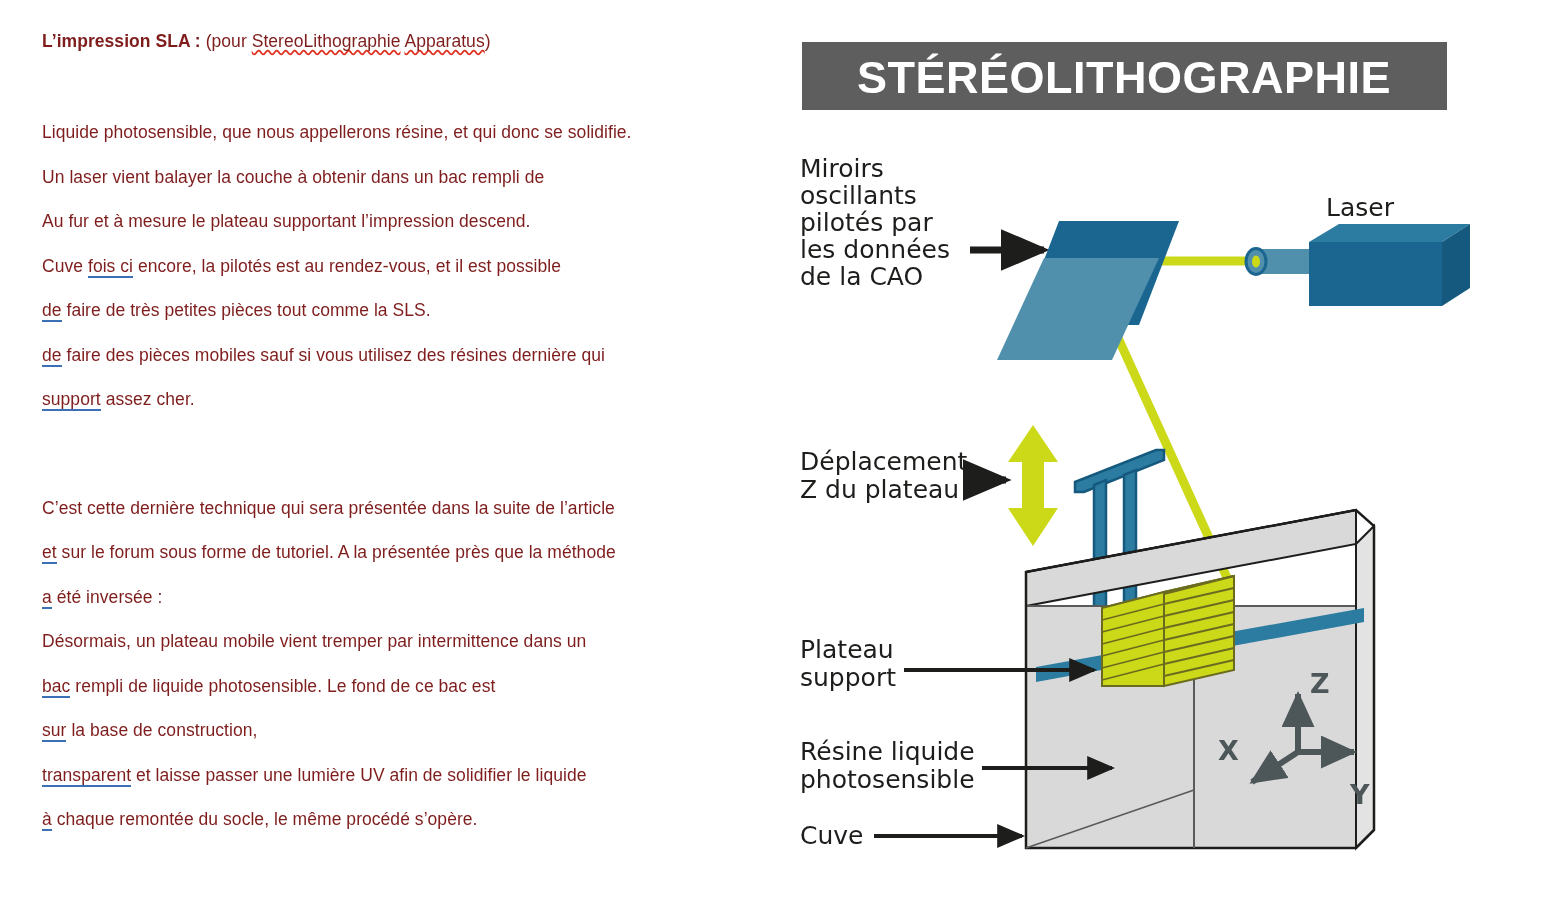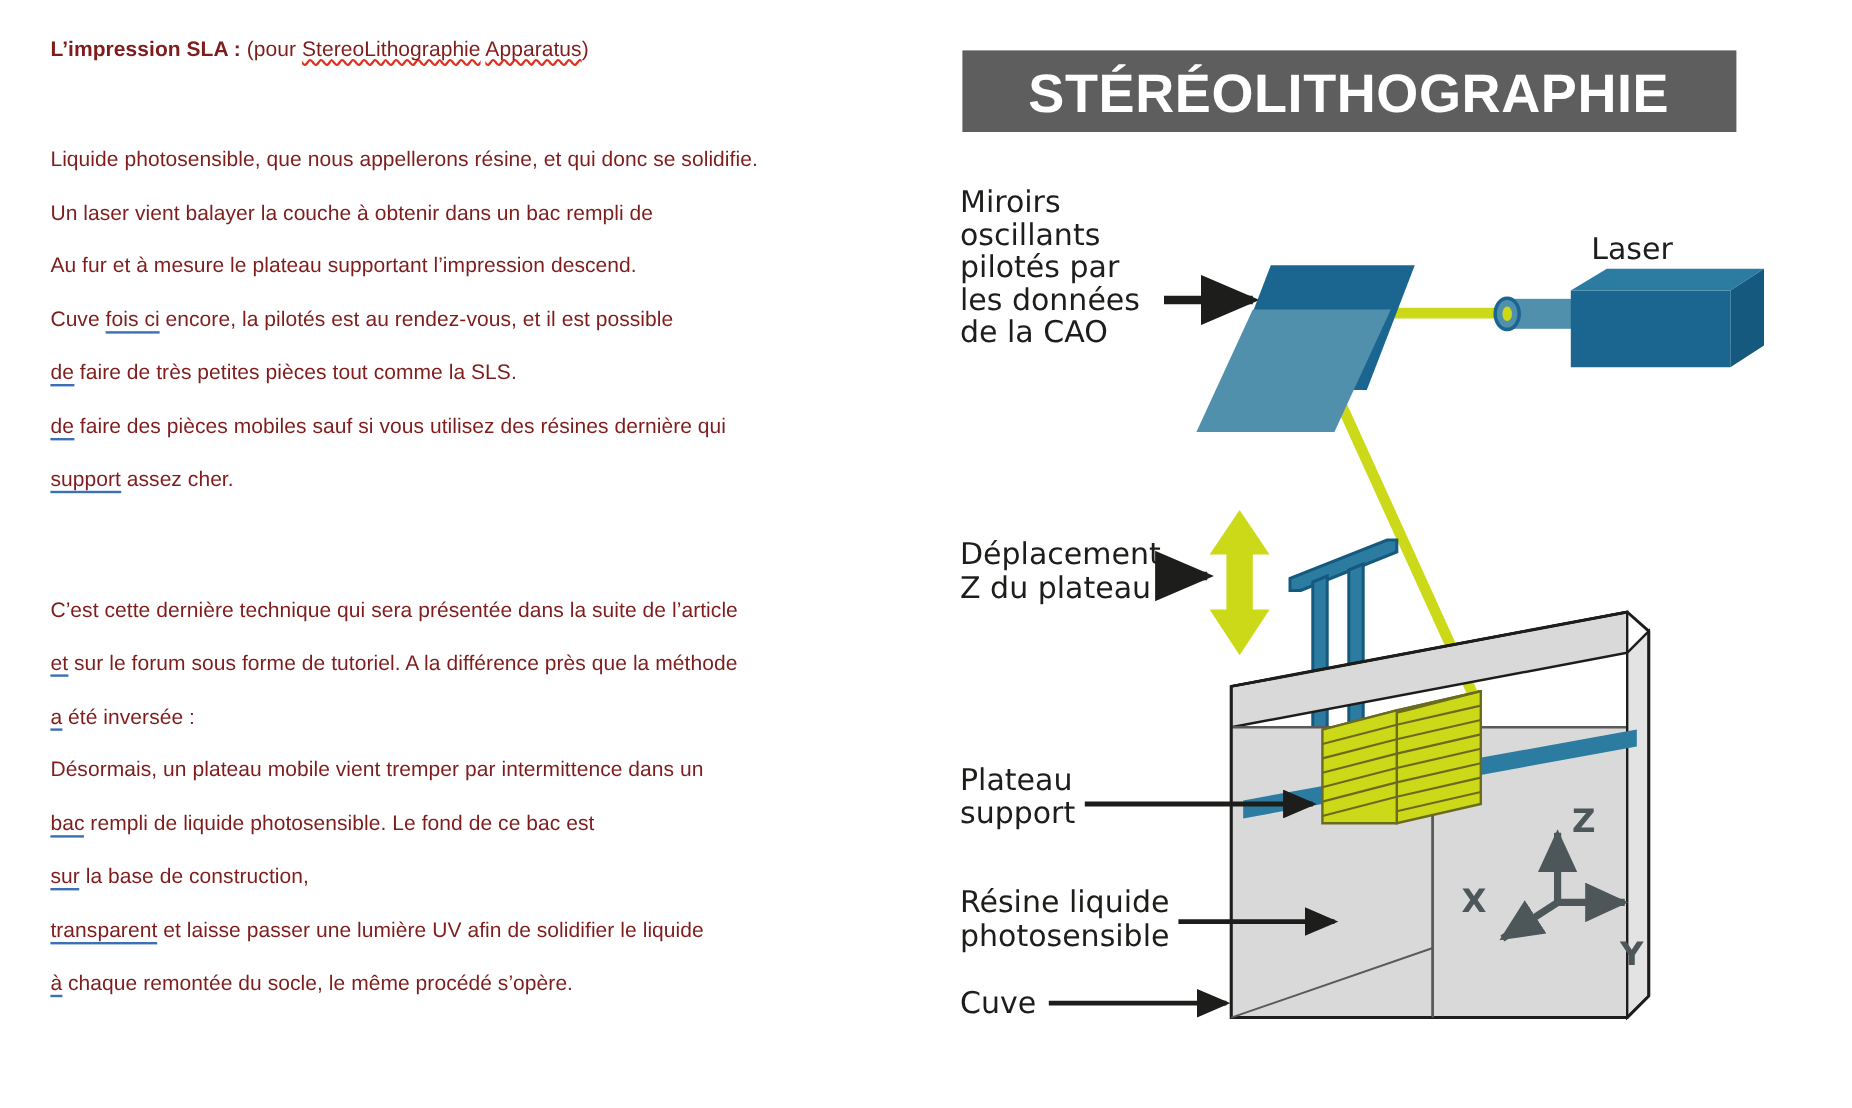--- a/index.html
+++ b/index.html
@@ -92,21 +92,21 @@
     <div class="doc-line"><span>Cuve </span><span class="grammar">fois ci</span><span> encore, la pilotés est au rendez-vous, et il est possible</span></div>
     <div class="doc-line"><span></span><span class="grammar">de</span><span> faire de très petites pièces tout comme la SLS.</span></div>
     <div class="doc-line"><span></span><span class="grammar">de</span><span> faire des pièces mobiles sauf si vous utilisez des résines dernière qui</span></div>
     <div class="doc-line"><span></span><span class="grammar">support</span><span> assez cher.</span></div>
   </div>
 
   <div class="gap-block"></div>
 
   <div class="para-block">
     <div class="doc-line"><span>C’est cette dernière technique qui sera présentée dans la suite de l’article</span></div>
-    <div class="doc-line"><span></span><span class="grammar">et</span><span> sur le forum sous forme de tutoriel. A la différence près que la méthode</span></div>
+    <div class="doc-line"><span></span><span class="grammar">et</span><span> sur le forum sous forme de tutoriel. A la présentée près que la méthode</span></div>
     <div class="doc-line"><span></span><span class="grammar">a</span><span> été inversée :</span></div>
     <div class="doc-line"><span>Désormais, un plateau mobile vient tremper par intermittence dans un</span></div>
     <div class="doc-line"><span></span><span class="grammar">bac</span><span> rempli de liquide photosensible. Le fond de ce bac est</span></div>
     <div class="doc-line"><span></span><span class="grammar">sur</span><span> la base de construction,</span></div>
     <div class="doc-line"><span></span><span class="grammar">transparent</span><span> et laisse passer une lumière UV afin de solidifier le liquide</span></div>
     <div class="doc-line"><span></span><span class="grammar">à</span><span> chaque remontée du socle, le même procédé s’opère.</span></div>
   </div>
 
 </div>
 

